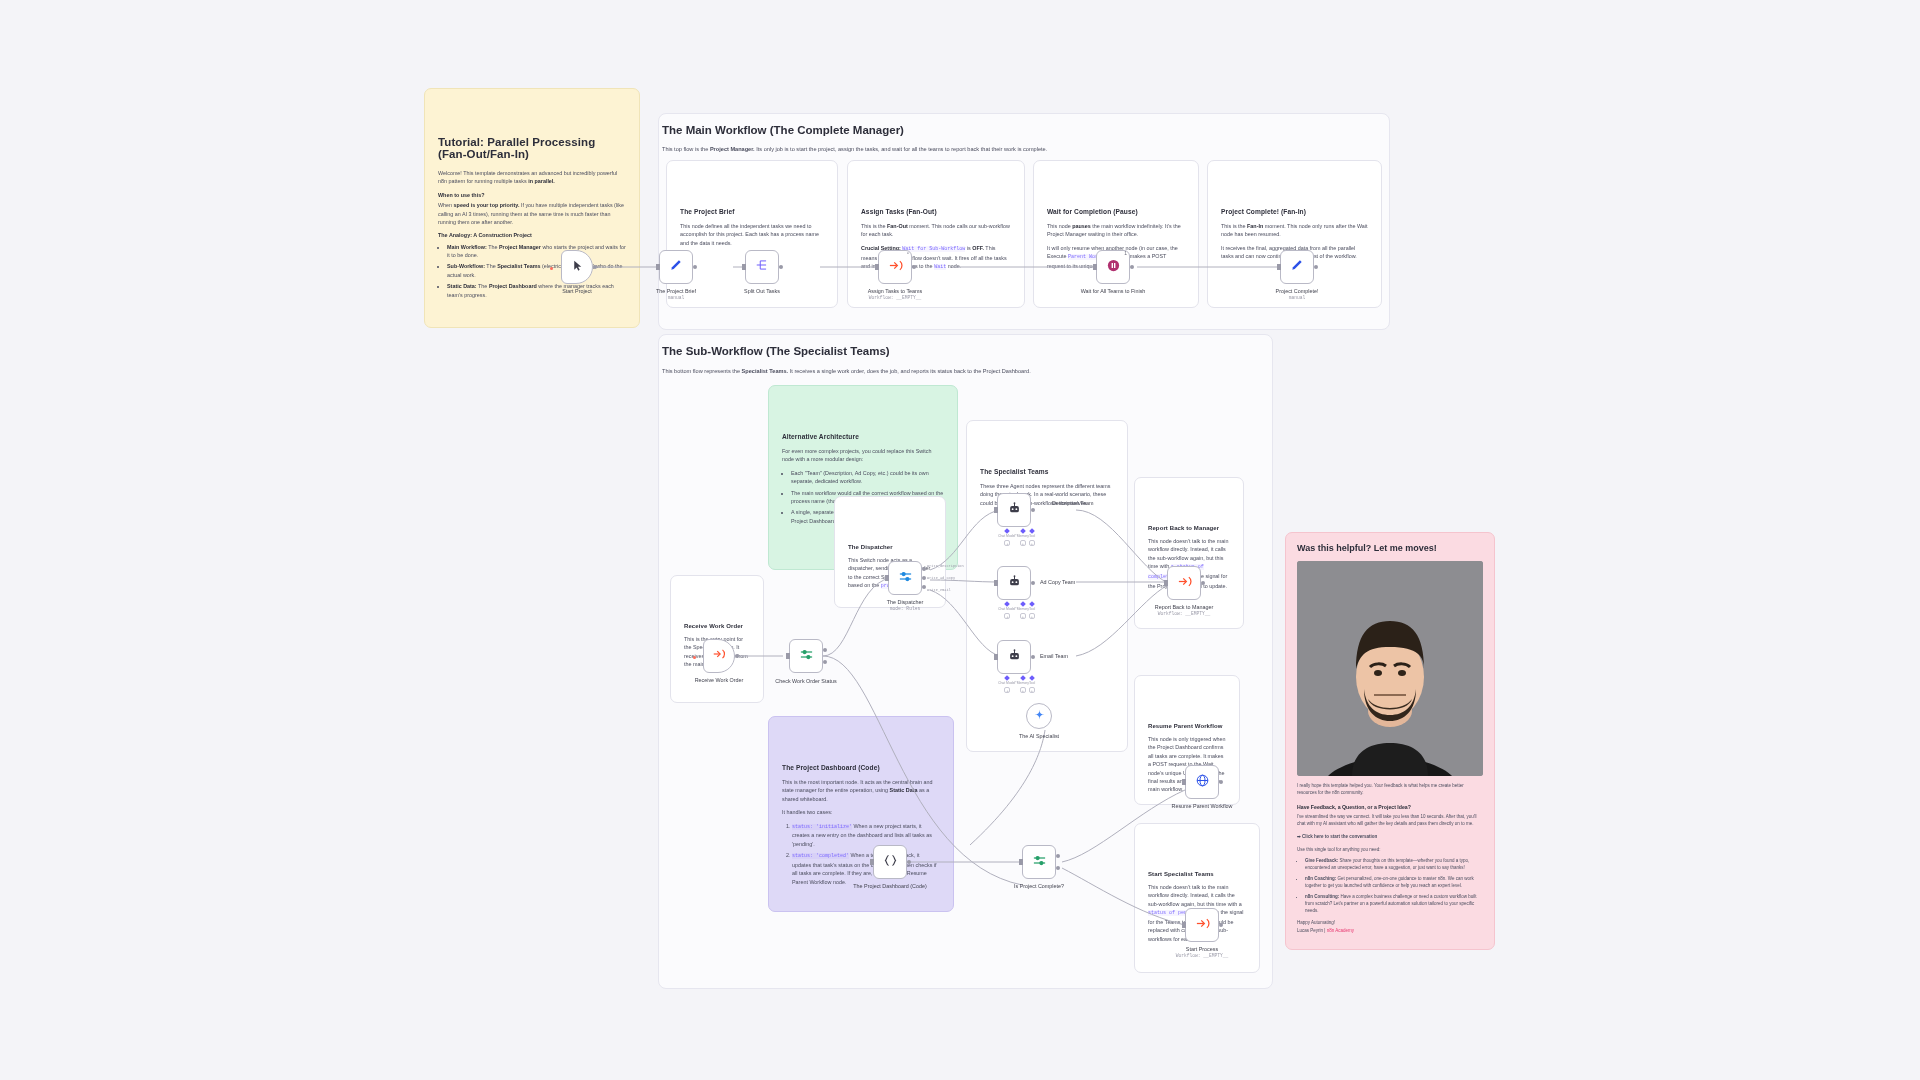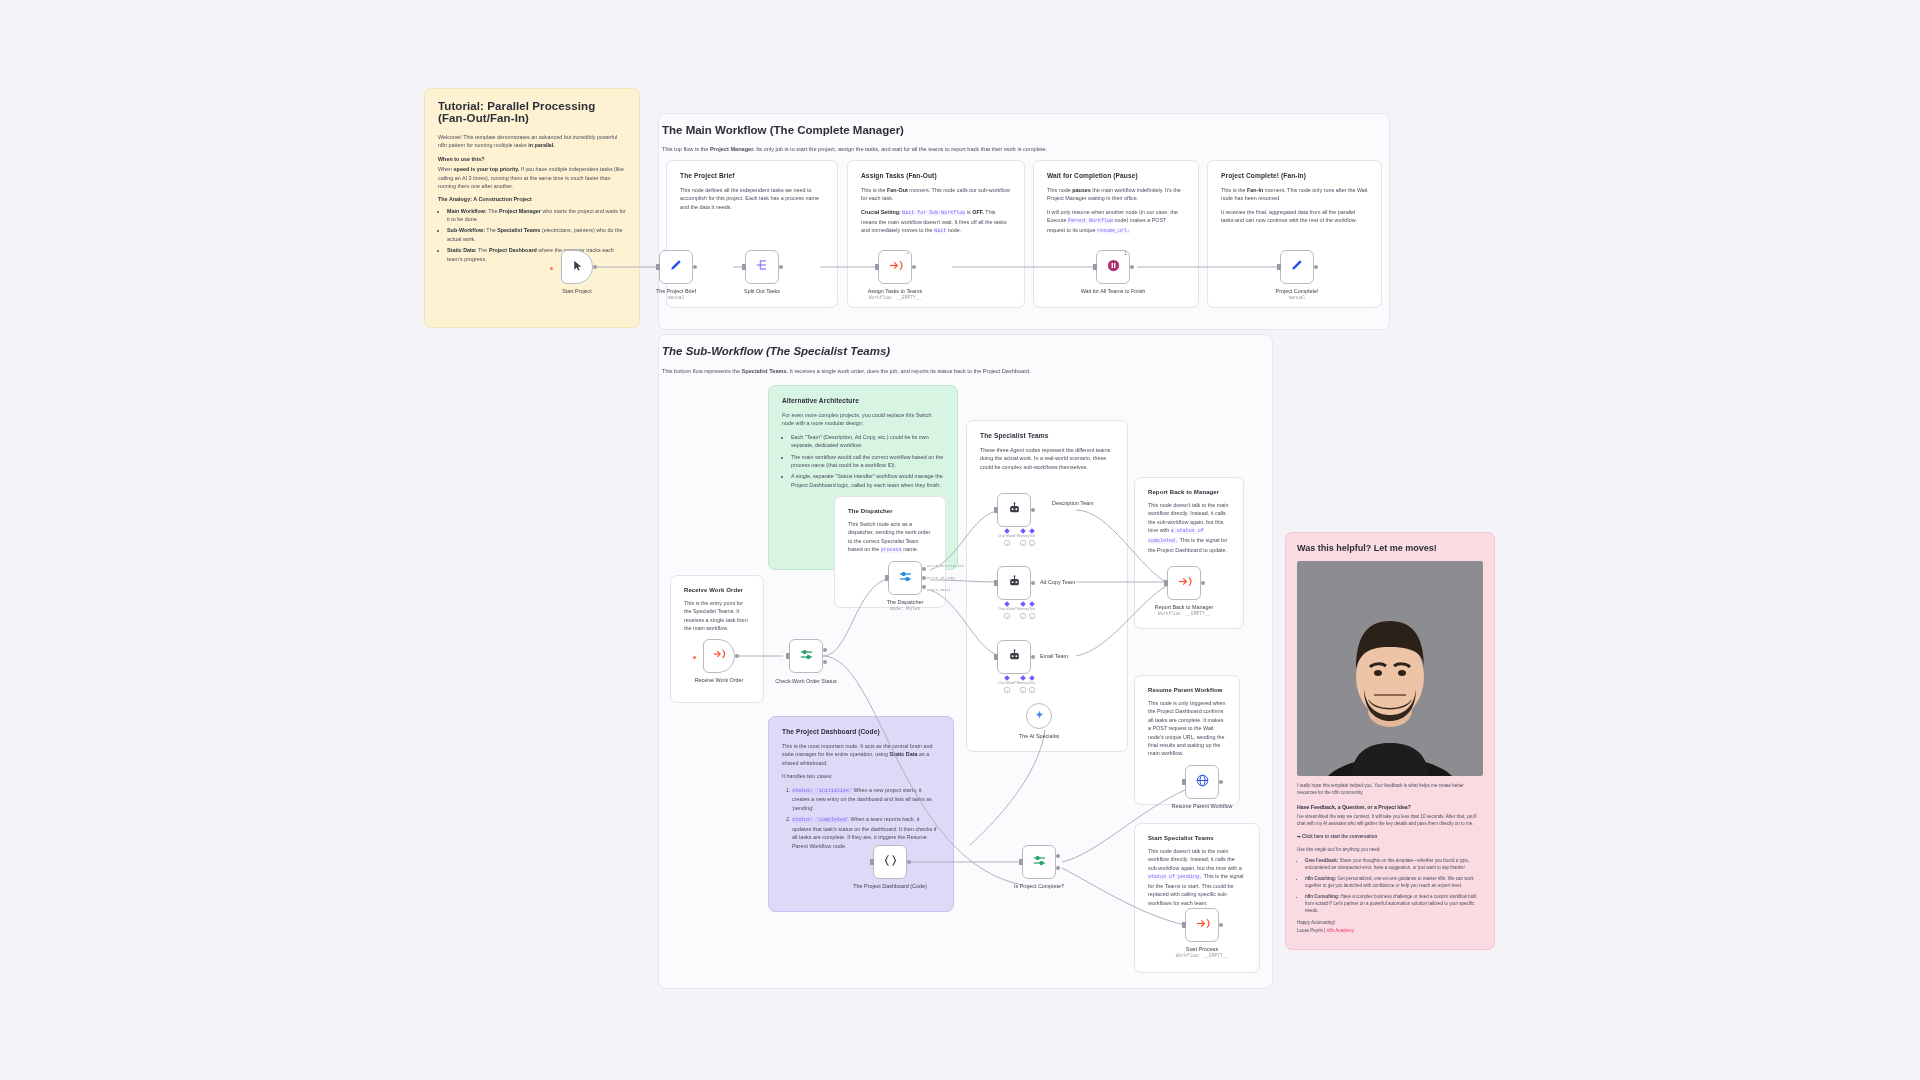--- a/index.html
+++ b/index.html
@@ -6,21 +6,21 @@
   html, body { width: 1920px; height: 1080px; overflow: hidden; }
   body {
     font-family: "Liberation Sans", sans-serif;
     background: #f4f4f8;
     position: relative;
   }
   .canvas { position: absolute; inset: 0; background: #f4f4f8; }
 
   
   .sticky { position: absolute; border-radius: 7px; padding: 11px 13px; }
-  .sticky h3 { font-size: 11.5px; font-weight: bold; color: #2d2e3a; margin-bottom: 9px; letter-spacing: .1px;}
+  .sticky h3 { font-size: 11.5px; font-weight: bold; color: #2d2e3a; margin-bottom: 9px; letter-spacing: .1px; margin-top: 36px;}
   .sticky p, .sticky li { font-size: 5.4px; color: #4b4d5e; line-height: 1.55; margin-bottom: 5px; }
   .sticky b { font-weight: bold; color: #2d2e3a; }
   .sticky ul { padding-left: 9px; margin-bottom: 5px; }
   .sticky li { margin-bottom: 3px; }
   .code { font-family: "Liberation Mono", monospace; color: #7d6aff; background: rgba(125,106,255,.07); font-size: 5px; }
 
   .sticky-yellow { background: #fdf3d3; border: 1px solid #f0e4b8; }
   .sticky-plain { background: #ffffff; border: 1px solid #e3e3ec; }
   .sticky-green  { background: #d8f4e3; border: 1px solid #bfe8d2; }
   .sticky-purple { background: #ded9f7; border: 1px solid #cac2f0; }
@@ -249,21 +249,21 @@
     <div class="port in"></div>
     <div class="port out"></div>
     <div class="node-label">
       <span>Project Complete!</span>
       <span class="node-sub">manual</span>
     </div>
   </div>
 
   <div class="frame" style="left:658px; top:334px; width:615px; height:655px;">
   </div>
-  <div class="frame-title" style="position:absolute; left:662px; top:345px;font-style:italic;">The Sub-Workflow (The Specialist Teams)</div>
+  <div class="frame-title" style="position:absolute; left:662px; top:345px;">The Sub-Workflow (The Specialist Teams)</div>
   <div class="frame-sub" style="position:absolute; left:662px; top:367px; width:600px;">
     <span>This bottom flow represents the</span> <b>Specialist Teams.</b>
     <span>It receives a single work order, does the job, and reports its status back to the Project Dashboard.</span>
   </div>
 
   <div class="sticky sticky-green" style="left:768px; top:385px; width:190px; height:185px;">
     <h3 style="font-size:6.6px; margin-bottom:7px;">Alternative Architecture</h3>
     <p>For even more complex projects, you could replace this Switch node with a more modular design:</p>
     <ul>
       <li>Each "Team" (Description, Ad Copy, etc.) could be its own separate, dedicated workflow.</li>

